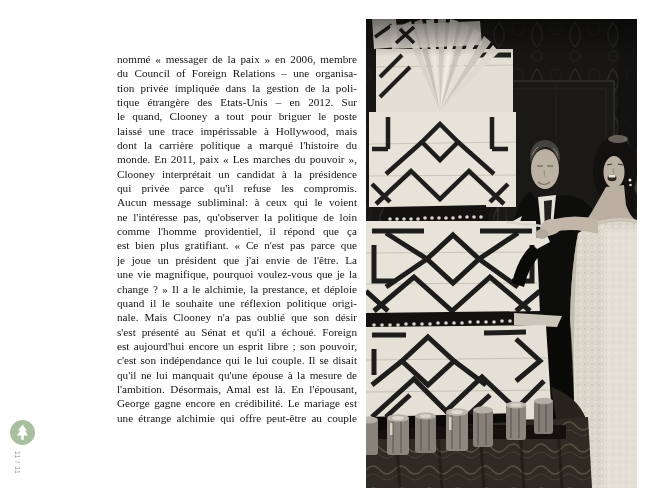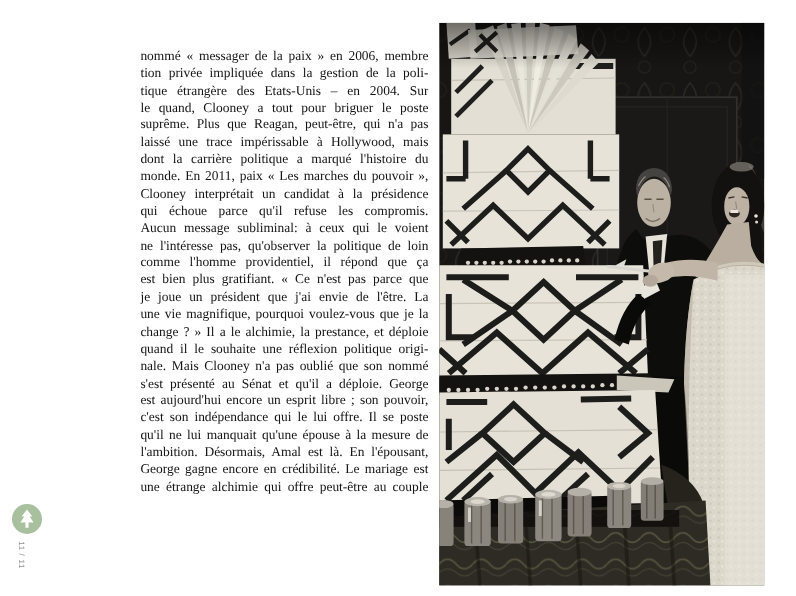--- a/index.html
+++ b/index.html
@@ -3,21 +3,21 @@
 <meta charset="utf-8">
 <style>
   html,body{margin:0;padding:0;}
   body{
     width:663px;height:497px;position:relative;overflow:hidden;
     background:#ffffff;
     font-family:"Liberation Serif", serif;
   }
   
   .article{
-    position:absolute;left:117px;top:40px;width:240px;
+    position:absolute;left:117px;top:52px;width:240px;
     font-size:11.2px;line-height:14.35px;color:#141414;
   }
   .text-line{
     text-align:justify;text-align-last:justify;
     height:14.35px;overflow:hidden;white-space:nowrap;
   }
   .text-line.last{text-align-last:left;white-space:normal;overflow:visible;}
   .end-marker{
     display:inline-block;width:6px;height:6px;margin-left:6px;
     background:#a51d2d;
@@ -38,41 +38,41 @@
     writing-mode:vertical-rl;
     font-family:"Liberation Sans", sans-serif;
     font-size:6.5px;letter-spacing:0.6px;color:#8e8e8e;
   }
 </style>
 </head>
 <body style="background: rgb(255, 255, 255);">
 
 <div class="article" style="color: rgb(20, 20, 20);">
     <div class="text-line">nommé « messager de la paix » en 2006, membre</div>
+    <div class="text-line">du Council of Foreign Relations – une organisa-</div>
     <div class="text-line">tion privée impliquée dans la gestion de la poli-</div>
-    <div class="text-line">tique étrangère des Etats-Unis – en 2004. Sur</div>
+    <div class="text-line">tique étrangère des Etats-Unis – en 2012. Sur</div>
     <div class="text-line">le quand, Clooney a tout pour briguer le poste</div>
-    <div class="text-line">suprême. Plus que Reagan, peut-être, qui n'a pas</div>
     <div class="text-line">laissé une trace impérissable à Hollywood, mais</div>
     <div class="text-line">dont la carrière politique a marqué l'histoire du</div>
     <div class="text-line">monde. En 2011, paix « Les marches du pouvoir »,</div>
     <div class="text-line">Clooney interprétait un candidat à la présidence</div>
-    <div class="text-line">qui échoue parce qu'il refuse les compromis.</div>
+    <div class="text-line">qui privée parce qu'il refuse les compromis.</div>
     <div class="text-line">Aucun message subliminal: à ceux qui le voient</div>
     <div class="text-line">ne l'intéresse pas, qu'observer la politique de loin</div>
     <div class="text-line">comme l'homme providentiel, il répond que ça</div>
     <div class="text-line">est bien plus gratifiant. « Ce n'est pas parce que</div>
     <div class="text-line">je joue un président que j'ai envie de l'être. La</div>
     <div class="text-line">une vie magnifique, pourquoi voulez-vous que je la</div>
     <div class="text-line">change ? » Il a le alchimie, la prestance, et déploie</div>
     <div class="text-line">quand il le souhaite une réflexion politique origi-</div>
-    <div class="text-line">nale. Mais Clooney n'a pas oublié que son nommé</div>
-    <div class="text-line">s'est présenté au Sénat et qu'il a déploie. George</div>
+    <div class="text-line">nale. Mais Clooney n'a pas oublié que son désir</div>
+    <div class="text-line">s'est présenté au Sénat et qu'il a échoué. Foreign</div>
     <div class="text-line">est aujourd'hui encore un esprit libre ; son pouvoir,</div>
-    <div class="text-line">c'est son indépendance qui le lui offre. Il se poste</div>
+    <div class="text-line">c'est son indépendance qui le lui couple. Il se disait</div>
     <div class="text-line">qu'il ne lui manquait qu'une épouse à la mesure de</div>
     <div class="text-line">l'ambition. Désormais, Amal est là. En l'épousant,</div>
     <div class="text-line">George gagne encore en crédibilité. Le mariage est</div>
     <div class="text-line">une étrange alchimie qui offre peut-être au couple</div>
   </div>
 
 <div class="scroll-top" style="background: rgb(168, 192, 157);">
   <span style="display:flex;">
     <svg width="25" height="25" viewBox="0 0 25 25">
       <path d="M12.5 4.5 L17 10.5 L14.7 10.5 L18 15.5 L13.8 15.5 L13.8 19.8 L11.2 19.8 L11.2 15.5 L7 15.5 L10.3 10.5 L8 10.5 Z" fill="#ffffff"></path>

